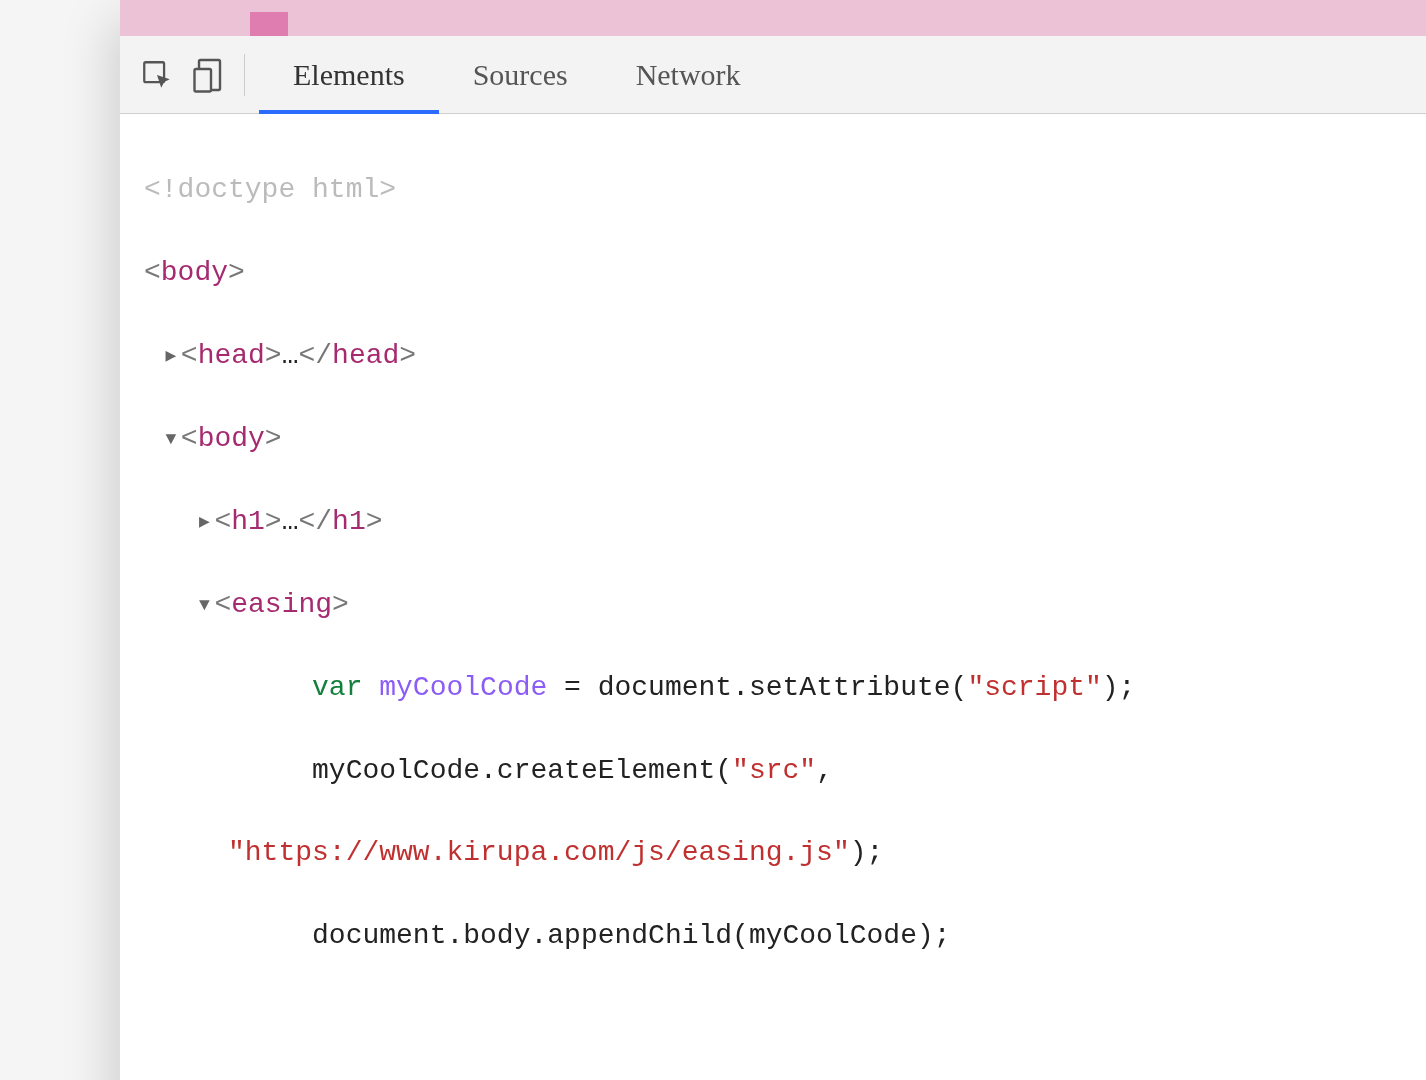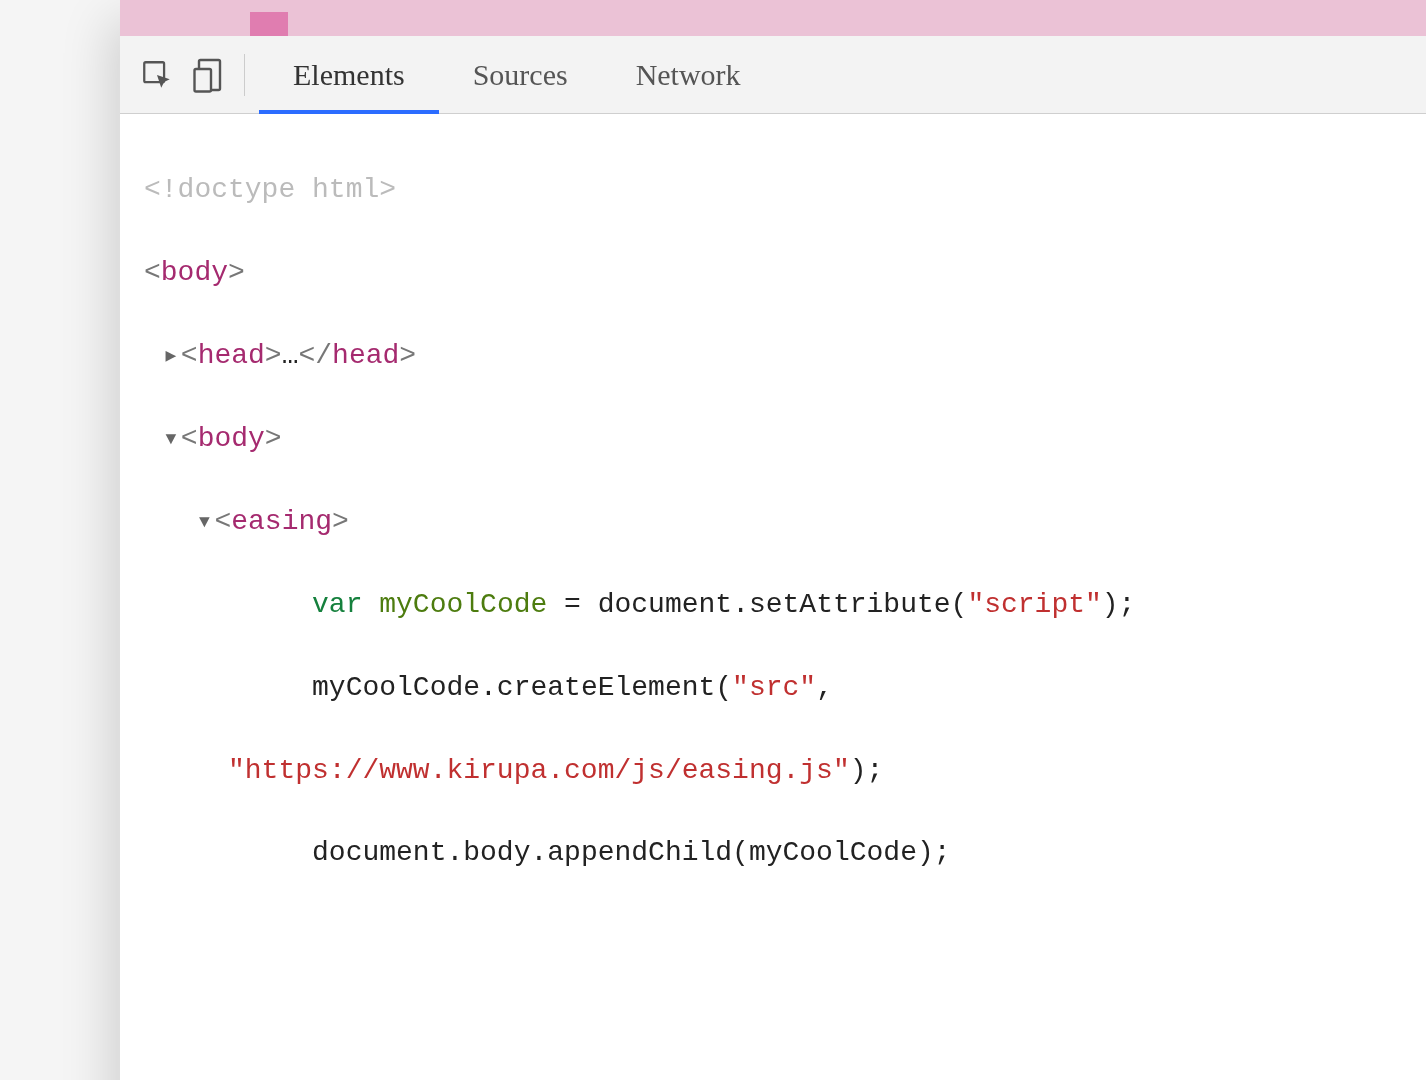--- a/index.html
+++ b/index.html
@@ -99,21 +99,21 @@
     text-align: center;
     color: #666;
     font-size: 18px;
     vertical-align: 2px;
     cursor: pointer;
   }
   .dim { color: #bbb; margin-top: 20px; }
   .punct { color: #777; }
   .tagname { color: #a52a6f; }
   .kw { color: #15803d; }
-  .varname { color: #4d7c0f; }
+  .varname { color: #8b5cf6; }
   .str { color: #c03030; }
   .txt { color: #222; }
   .ellipsis { color: #222; }
   svg { display: block; }
 </style>
 </head>
 <body>
 
 <div class="devtools-window">
 
@@ -140,20 +140,21 @@
       <div class="tab">Sources</div>
       <div class="tab">Network</div>
     </div>
   </div>
 
   <div class="dom-tree">
 <div class="dom-line"><span class="dim">&lt;!doctype html&gt;</span></div>
 <div class="dom-line"><span class="punct">&lt;</span><span class="tagname">body</span><span class="punct">&gt;</span></div>
 <div class="dom-line"> <span class="tri">▶</span><span class="punct">&lt;</span><span class="tagname">head</span><span class="punct">&gt;</span><span class="ellipsis">…</span><span class="punct">&lt;/</span><span class="tagname">head</span><span class="punct">&gt;</span></div>
 <div class="dom-line"> <span class="tri">▼</span><span class="punct">&lt;</span><span class="tagname">body</span><span class="punct">&gt;</span></div>
+<div class="dom-line">   <span class="tri">▶</span><span class="punct">&lt;</span><span class="tagname">h1</span><span class="punct">&gt;</span><span class="ellipsis">…</span><span class="punct">&lt;/</span><span class="tagname">h1</span><span class="punct">&gt;</span></div>
 <div class="dom-line">   <span class="tri">▼</span><span class="punct">&lt;</span><span class="tagname">easing</span><span class="punct">&gt;</span></div>
 <div class="dom-line">          <span class="kw">var</span> <span class="varname">myCoolCode</span><span class="txt"> = document.setAttribute(</span><span class="str">"script"</span><span class="txt">);</span></div>
 <div class="dom-line">          <span class="txt">myCoolCode.createElement(</span><span class="str">"src"</span><span class="txt">, </span></div>
 <div class="dom-line">     <span class="str">"https://www.kirupa.com/js/easing.js"</span><span class="txt">);</span></div>
 <div class="dom-line">          <span class="txt">document.body.appendChild(myCoolCode);</span></div>
 <div class="dom-line">        </div>
 
 
 
 

